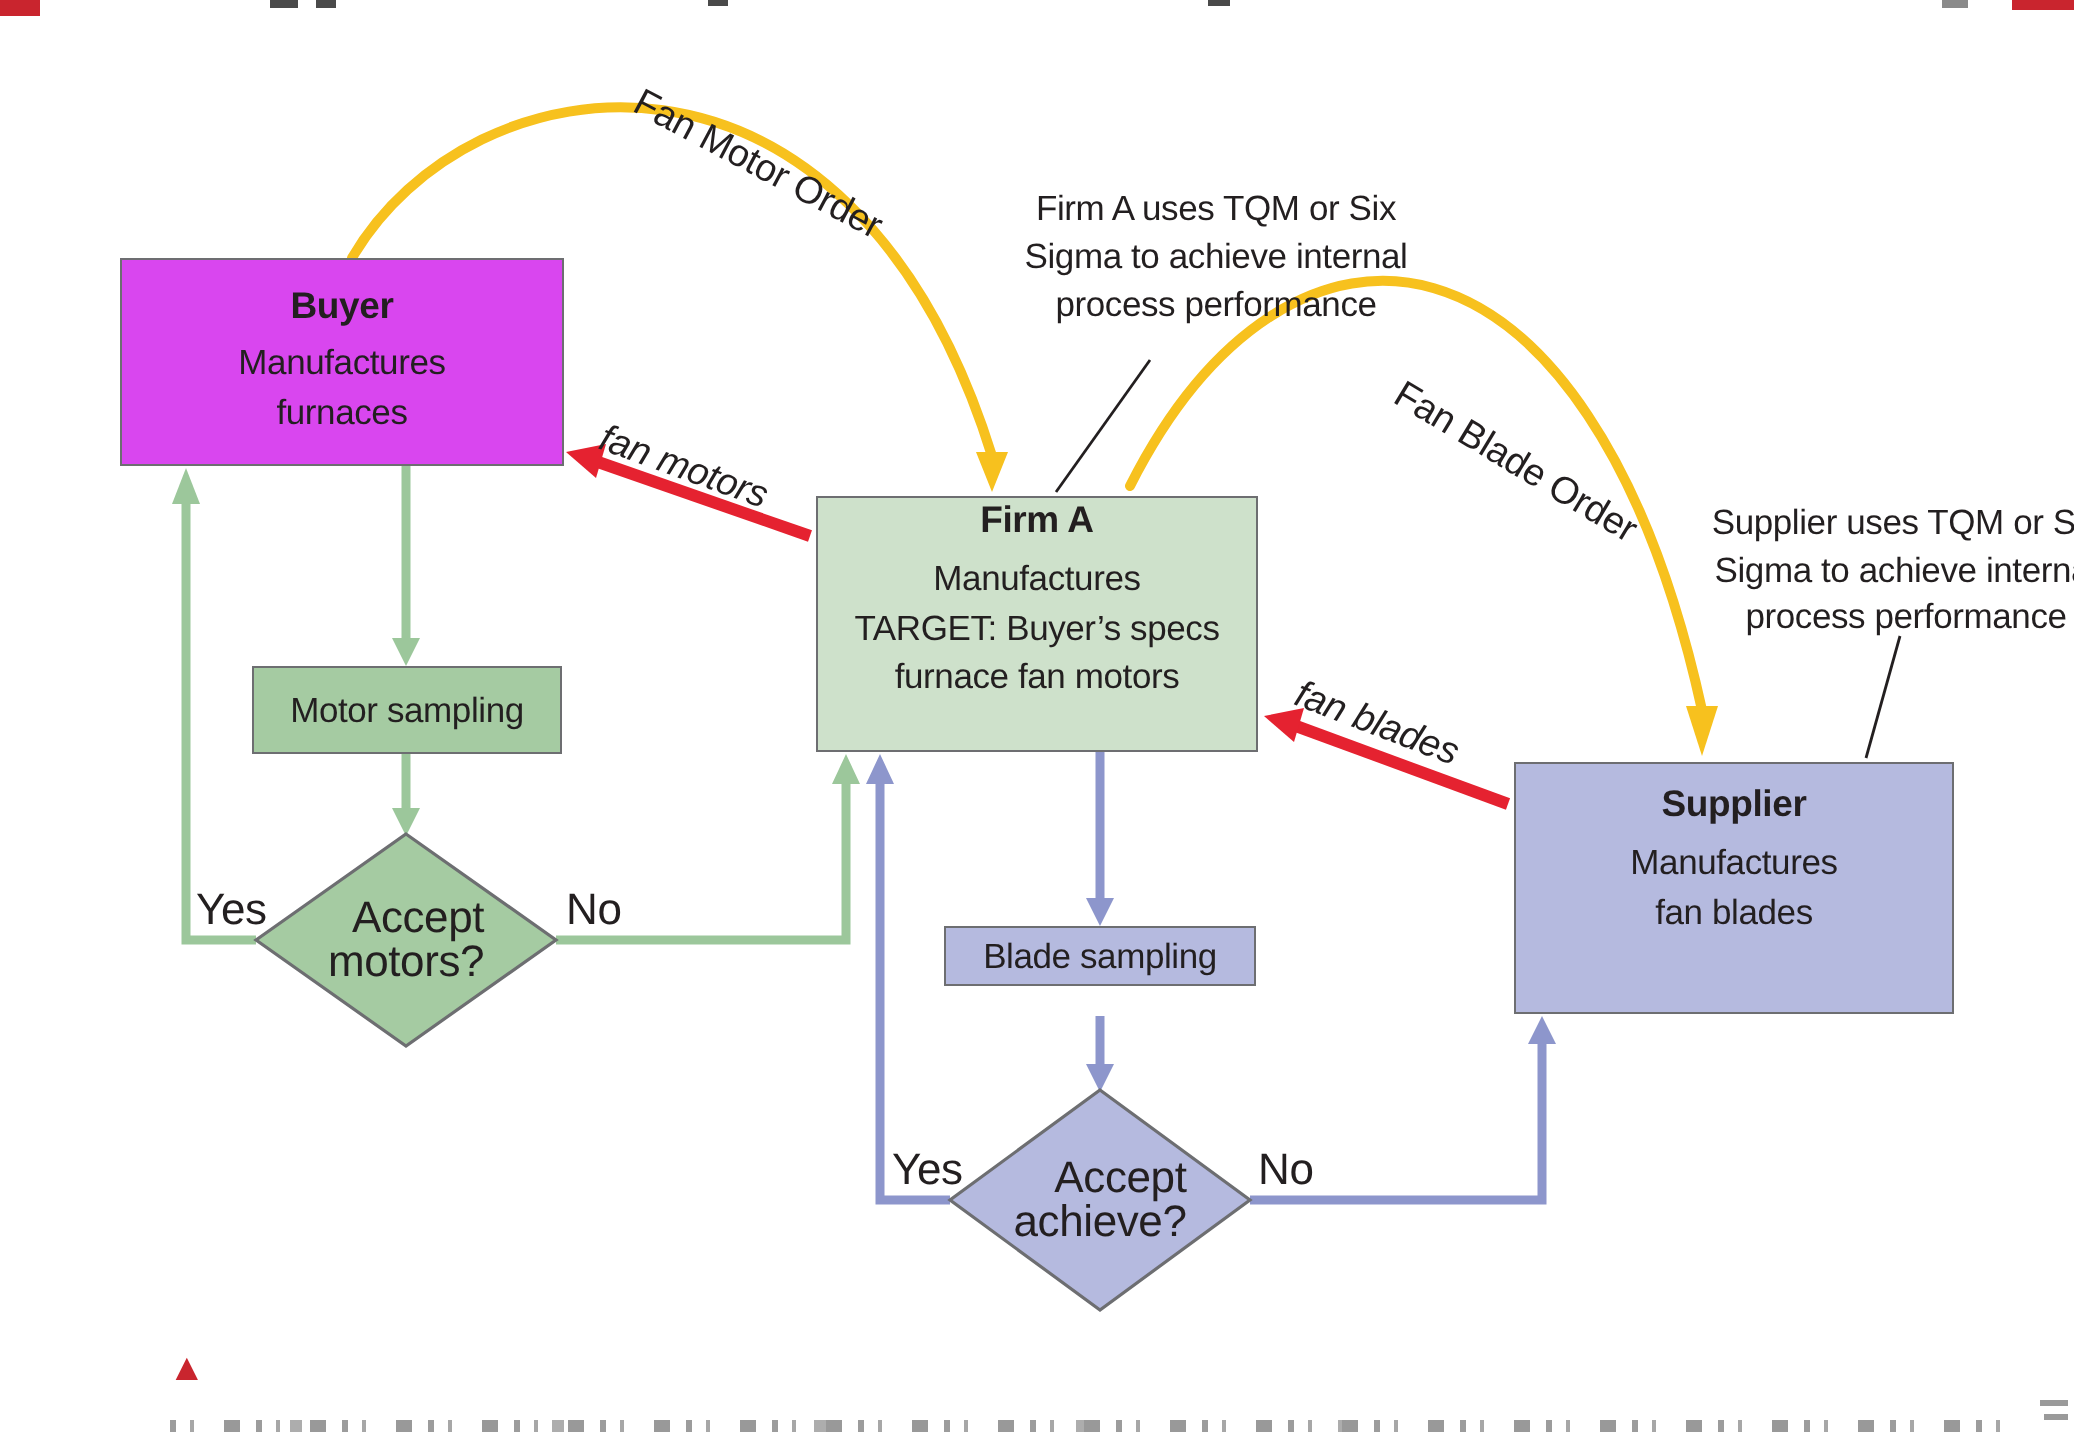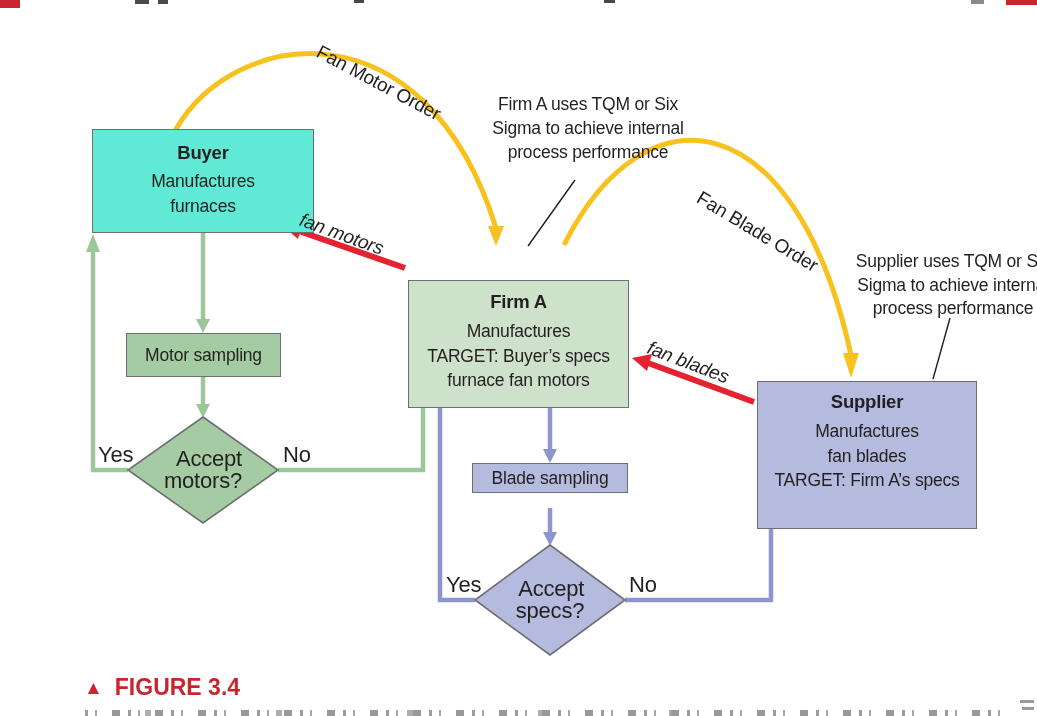--- a/index.html
+++ b/index.html
@@ -8,21 +8,21 @@
     background:#fff;font-family:"Liberation Sans",sans-serif;color:#231F20;
     letter-spacing:-0.2px;
   }
   svg.layer{position:absolute;left:0;top:0;width:1037px;height:716px;}
   .node{
     position:absolute;box-sizing:border-box;border:1.6px solid #6D6E71;
     display:flex;flex-direction:column;align-items:center;text-align:center;
   }
   .node .title{font-weight:bold;font-size:18.5px;}
   .node .bodyline{font-size:17.5px;line-height:24.5px;}
-  .buyer{background:#5eead4;margin-left:32px;}
+  .buyer{background:#d946ef;}
   .firmA{background:#CEE1CB;}
   .supplier{background:#B5BADF;}
   .sampling{
     position:absolute;box-sizing:border-box;border:1.6px solid #6D6E71;
     display:flex;align-items:center;justify-content:center;
     font-size:17.5px;background:#A5CBA2;
   }
   .sampling.blue{background:#B5BADF;}
   .diamond-label{
     position:absolute;text-align:right;font-size:22px;line-height:22px;
@@ -111,73 +111,71 @@
     <polygon points="203,417 278,470 203,523 128,470" fill="#A5CBA2" stroke="#6D6E71" stroke-width="1.6"></polygon>
     <polygon points="550,545 625,600 550,655 475,600" fill="#B5BADF" stroke="#6D6E71" stroke-width="1.6"></polygon>
   </svg>
 
   <div class="node buyer" style="left:60px;top:129px;width:222px;height:104px;padding-top:12px;">
     <div class="title">Buyer</div>
     <div class="bodyline" style="margin-top:5px;">Manufactures</div>
     <div class="bodyline">furnaces</div>
   </div>
 
-  <div class="node firmA" style="left:408px;top:248px;width:221px;height:128px;padding-top:10px;margin-top:32px;">
+  <div class="node firmA" style="left:408px;top:248px;width:221px;height:128px;">
     <div class="title">Firm A</div>
     <div class="bodyline" style="margin-top:6px;">Manufactures</div>
     <div class="bodyline">TARGET: Buyer’s specs</div>
     <div class="bodyline">furnace fan motors</div>
   </div>
 
-  <div class="node supplier" style="left:757px;top:381px;width:220px;height:148px;padding-top:9px;">
+  <div class="node supplier" style="left:757px;top:381px;width:220px;height:126px;padding-top:9px;">
     <div class="title">Supplier</div>
     <div class="bodyline" style="margin-top:6px;">Manufactures</div>
     <div class="bodyline">fan blades</div>
-    <div class="bodyline">TARGET: Firm A’s specs</div>
   </div>
 
   <div class="sampling" style="left:126px;top:333px;width:155px;height:44px;">
     <span>Motor sampling</span>
   </div>
   <div class="sampling blue" style="left:472px;top:463px;width:156px;height:30px;align-items:center;">
     <span>Blade sampling</span>
   </div>
 
   <div class="diamond-label" style="left:203px;top:470px;">
     <div>Accept</div>
     <div>motors?</div>
   </div>
   <div class="diamond-label" style="left:550px;top:600px;">
     <div>Accept</div>
-    <div>specs?</div>
+    <div>achieve?</div>
   </div>
 
   <div class="flow-word" style="left:98px;top:442px;">Yes</div>
   <div class="flow-word" style="left:283px;top:442px;">No</div>
   <div class="flow-word" style="left:446px;top:572px;">Yes</div>
   <div class="flow-word" style="left:629px;top:572px;">No</div>
 
   <div class="order-label" style="left:323px;top:41px;transform:rotate(28deg);">Fan Motor Order</div>
   <div class="order-label" style="left:704px;top:187px;transform:rotate(31deg);">Fan Blade Order</div>
   <div class="supply-label" style="left:304px;top:209px;transform:rotate(20deg);">fan motors</div>
   <div class="supply-label" style="left:652px;top:337px;transform:rotate(21deg);">fan blades</div>
 
-  <div class="annotation" style="left:448px;top:92px;width:280px;text-align:center;">
+  <div class="annotation" style="left:468px;top:92px;width:280px;text-align:center;">
     <div>Firm A uses TQM or Six</div>
     <div>Sigma to achieve internal</div>
     <div>process performance</div>
   </div>
   <div class="annotation" style="left:818px;top:250px;width:270px;line-height:23.5px;">
     <div>Supplier uses TQM or Six</div>
     <div>Sigma to achieve internal</div>
     <div>process performance</div>
   </div>
 
   <div class="figure-label">
     <span class="tri">▲</span>
-    <span>FIGURE 3.4</span>
   </div>
 
   <div class="caption-remnant"></div>
   <div class="crop-mark" style="left:1020px;top:700px;width:14px;height:3px;background:#9a9a9a;"></div>
   <div class="crop-mark" style="left:1022px;top:707px;width:12px;height:3px;background:#9a9a9a;"></div>
 
 </div>
 
 </body></html>

